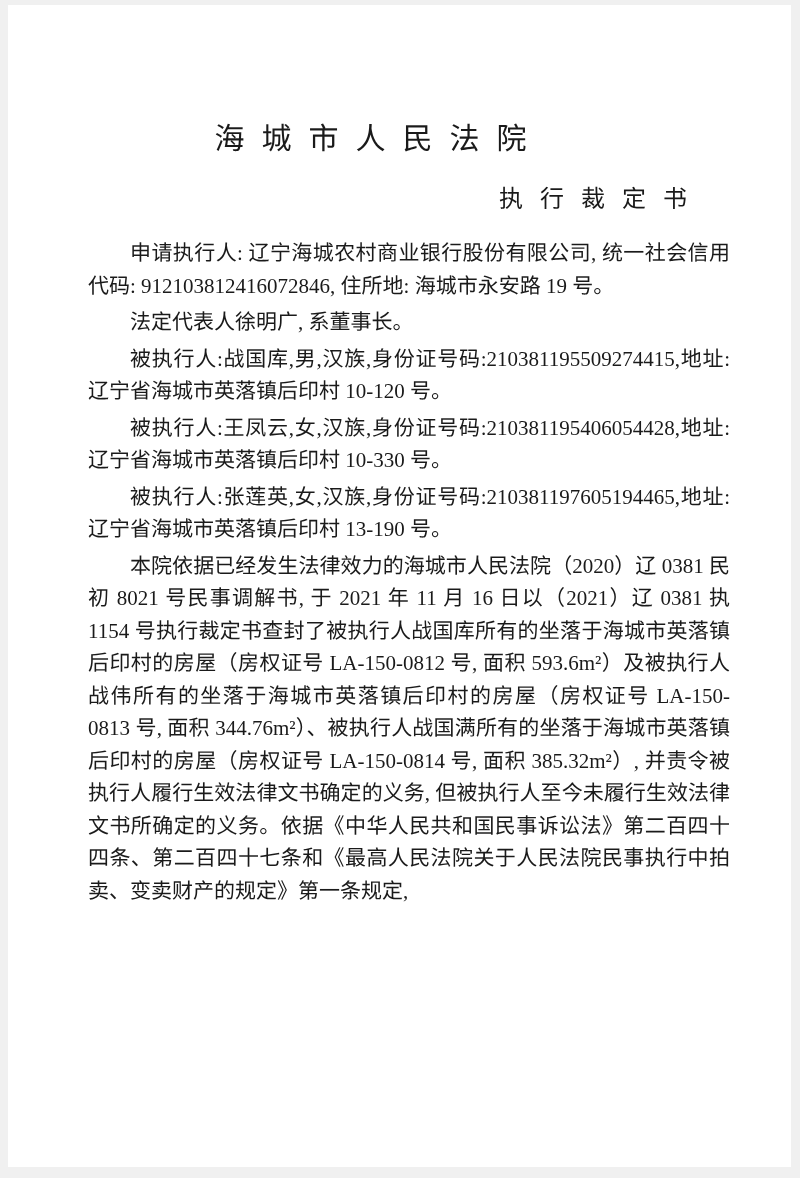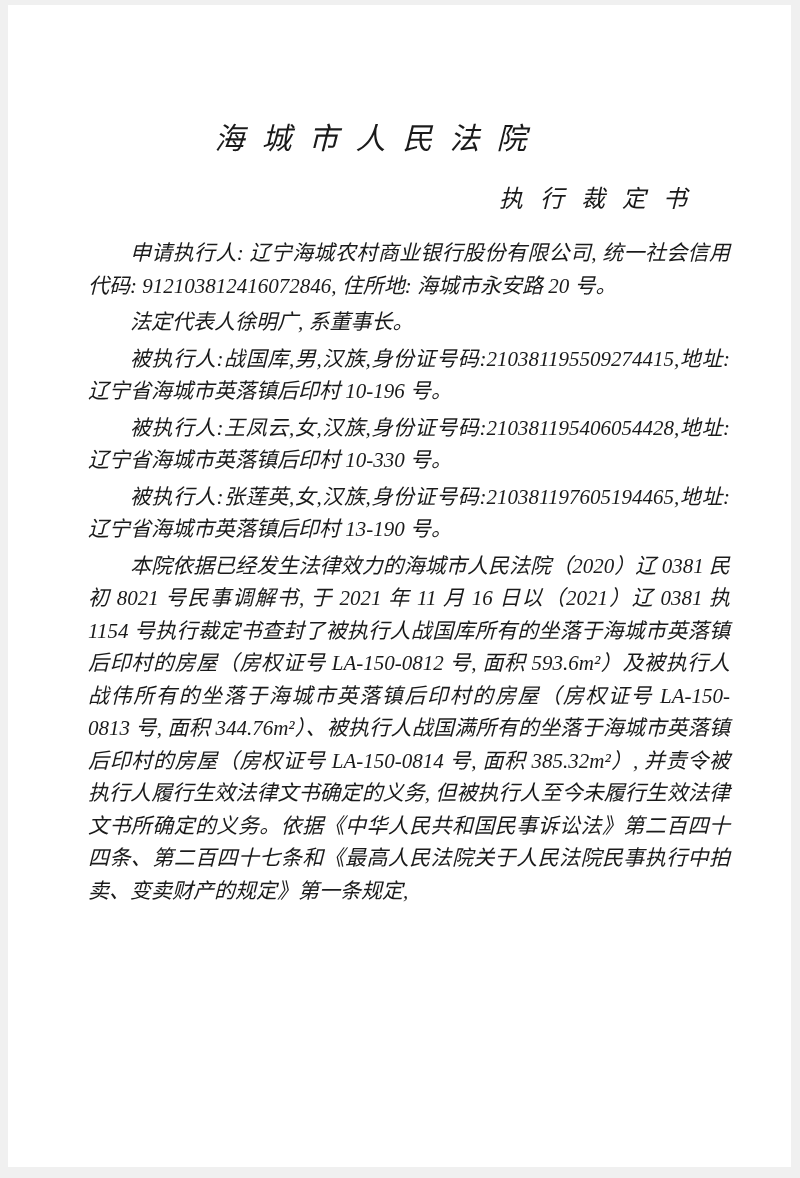--- a/index.html
+++ b/index.html
@@ -1,15 +1,15 @@
 <!DOCTYPE html>
 <html lang="zh-CN"><head>
 <meta charset="utf-8">
 <style>
-  * { box-sizing: border-box; font-style: italic; }
+  * { box-sizing: border-box; }
   html, body { margin: 0; padding: 0; }
   body {
     width: 800px;
     height: 1178px;
     background: #f0f0f0;
     overflow: hidden;
     font-family: "Liberation Serif", "DejaVu Serif", serif;
   }
   .paper {
     position: absolute;
@@ -68,22 +68,22 @@
 
 <div class="paper">
   <div class="content">
 
     <h1 class="court-name">海城市人民法院</h1>
 
     <h2 class="doc-type">执行裁定书</h2>
 
 
     <div class="body-text">
-      <p>申请执行人: 辽宁海城农村商业银行股份有限公司, 统一社会信用代码: 912103812416072846, 住所地: 海城市永安路 20 号。</p>
+      <p>申请执行人: 辽宁海城农村商业银行股份有限公司, 统一社会信用代码: 912103812416072846, 住所地: 海城市永安路 19 号。</p>
       <p>法定代表人徐明广, 系董事长。</p>
-      <p>被执行人:战国库,男,汉族,身份证号码:210381195509274415,地址: 辽宁省海城市英落镇后印村 10-196 号。</p>
+      <p>被执行人:战国库,男,汉族,身份证号码:210381195509274415,地址: 辽宁省海城市英落镇后印村 10-120 号。</p>
       <p>被执行人:王凤云,女,汉族,身份证号码:210381195406054428,地址: 辽宁省海城市英落镇后印村 10-330 号。</p>
       <p>被执行人:张莲英,女,汉族,身份证号码:210381197605194465,地址: 辽宁省海城市英落镇后印村 13-190 号。</p>
       <p>本院依据已经发生法律效力的海城市人民法院（2020）辽 0381 民初 8021 号民事调解书, 于 2021 年 11 月 16 日以（2021）辽 0381 执 1154 号执行裁定书查封了被执行人战国库所有的坐落于海城市英落镇后印村的房屋（房权证号 LA-150-0812 号, 面积 593.6m²）及被执行人战伟所有的坐落于海城市英落镇后印村的房屋（房权证号 LA-150-0813 号, 面积 344.76m²）、被执行人战国满所有的坐落于海城市英落镇后印村的房屋（房权证号 LA-150-0814 号, 面积 385.32m²）, 并责令被执行人履行生效法律文书确定的义务, 但被执行人至今未履行生效法律文书所确定的义务。依据《中华人民共和国民事诉讼法》第二百四十四条、第二百四十七条和《最高人民法院关于人民法院民事执行中拍卖、变卖财产的规定》第一条规定,</p>
     </div>
 
   </div>
 </div>
 
 </body></html>

